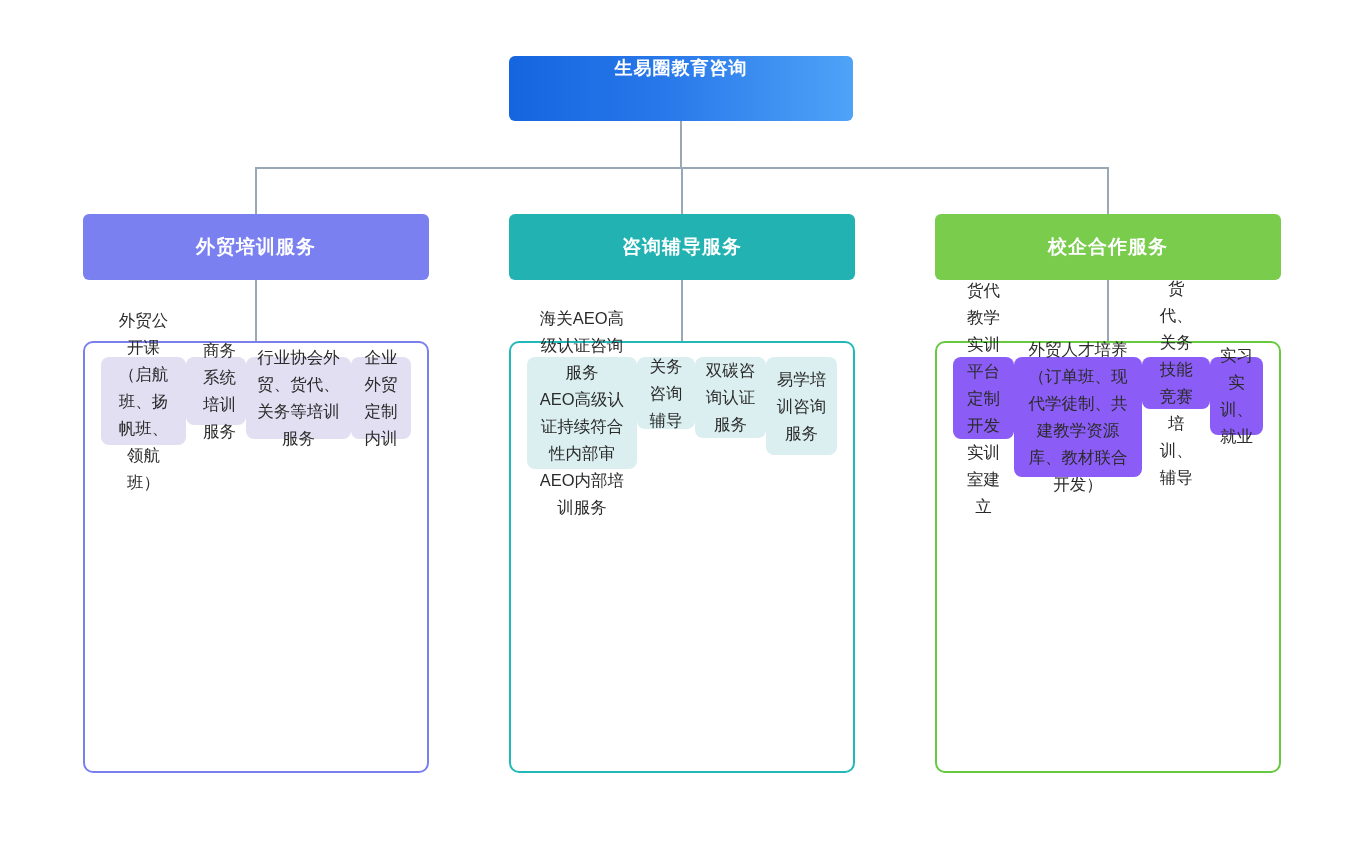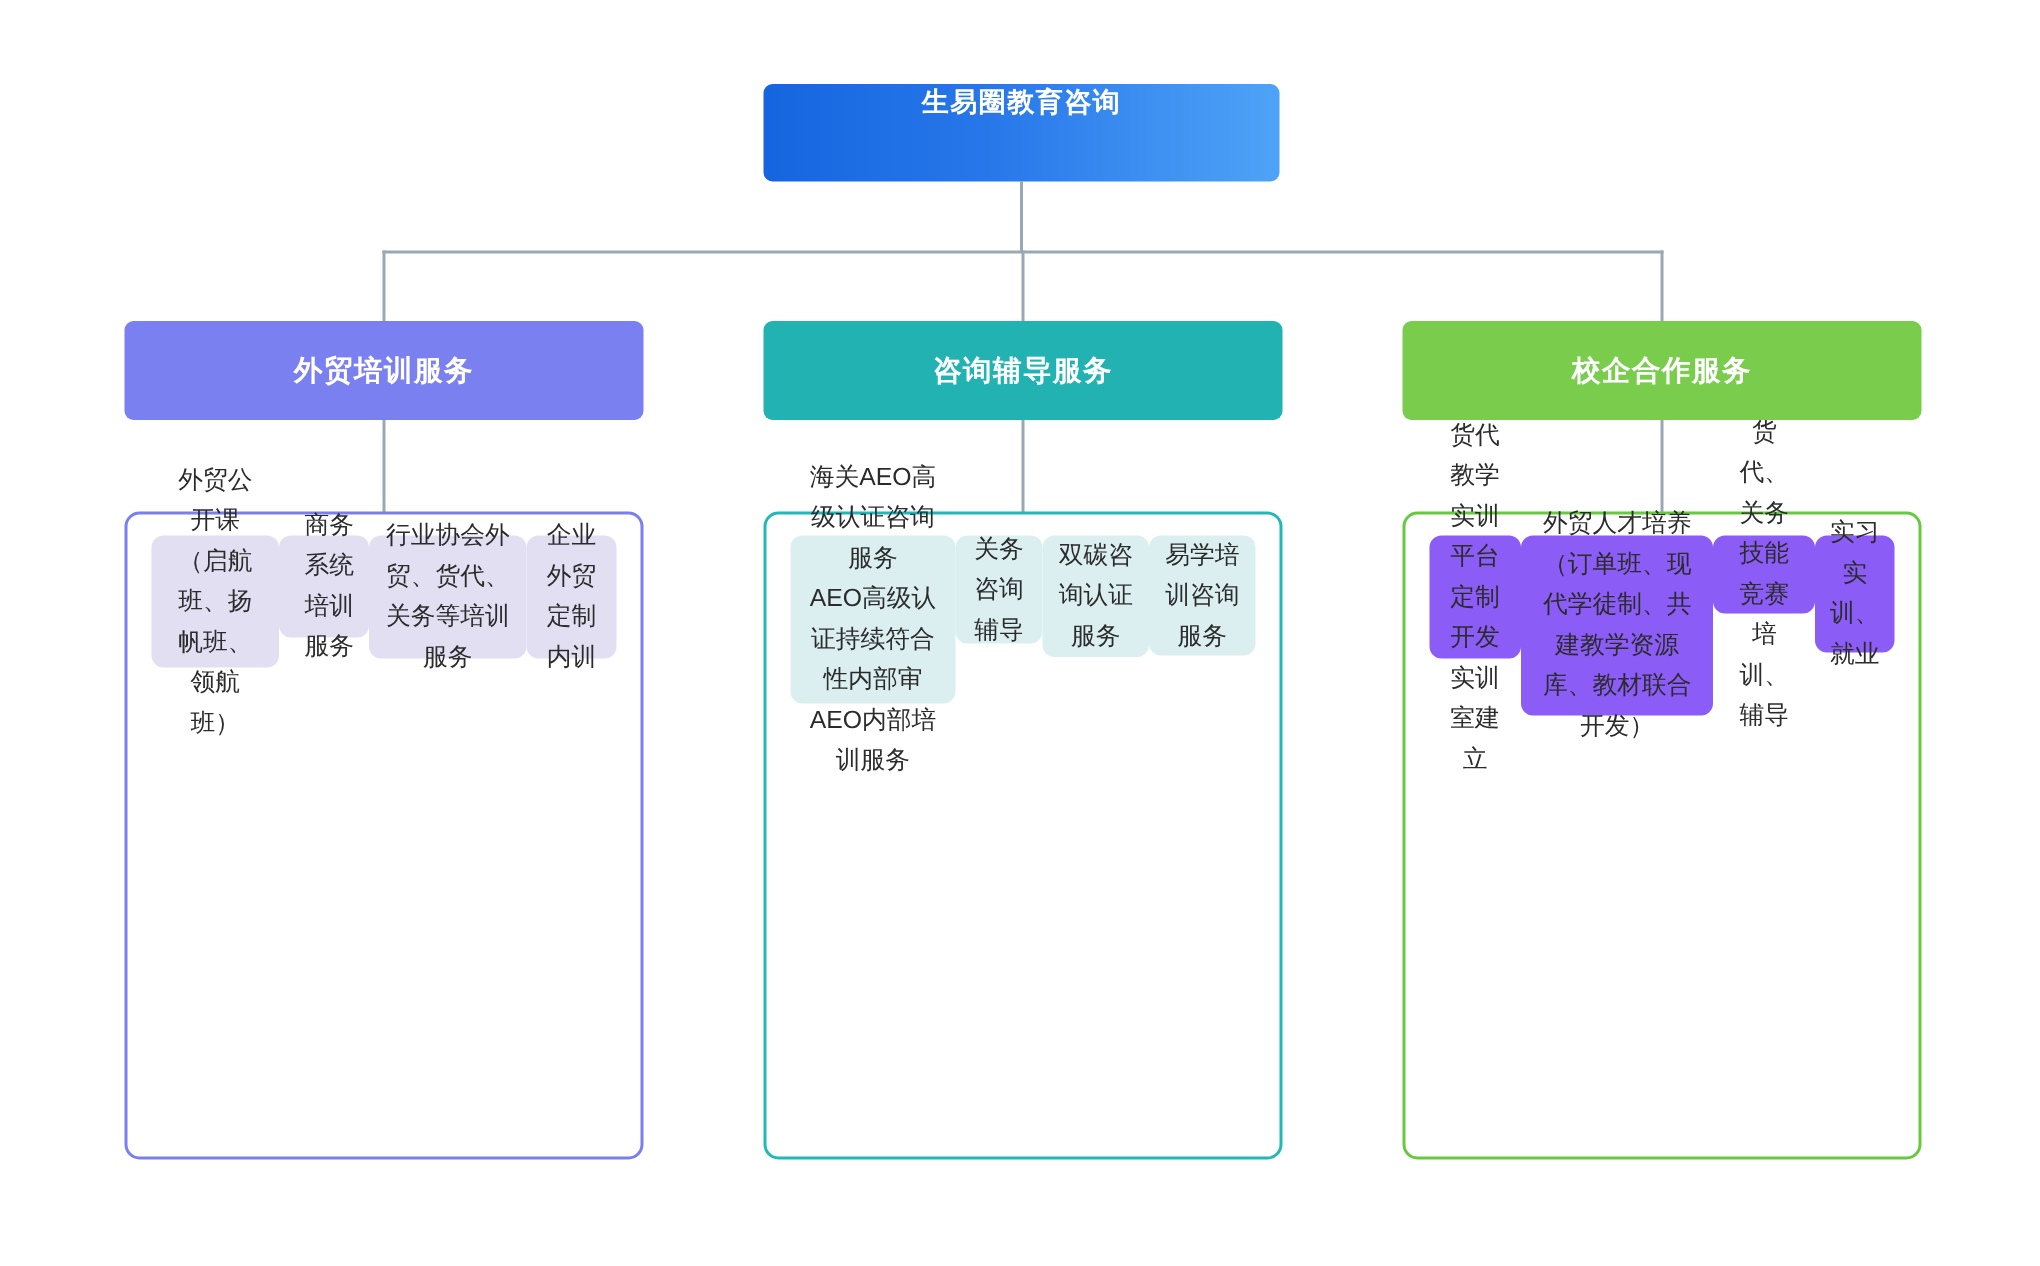--- a/index.html
+++ b/index.html
@@ -119,21 +119,21 @@
 
   
   .col-0 .item-card:nth-child(1) { height: 88px; }
   .col-0 .item-card:nth-child(2) { height: 68px; text-align: right; }
   .col-0 .item-card:nth-child(3) { height: 82px; }
   .col-0 .item-card:nth-child(4) { height: 82px; }
 
   .col-1 .item-card:nth-child(1) { height: 112px; }
   .col-1 .item-card:nth-child(2) { height: 72px; }
   .col-1 .item-card:nth-child(3) { height: 81px; }
-  .col-1 .item-card:nth-child(4) { height: 80px; }
+  .col-1 .item-card:nth-child(4) { height: 98px; }
 
   .col-2 .item-card:nth-child(1) { height: 82px; }
   .col-2 .item-card:nth-child(2) { height: 120px; }
   .col-2 .item-card:nth-child(3) { height: 52px; }
   .col-2 .item-card:nth-child(4) { height: 78px; }
 </style>
 </head>
 <body>
 
 <div id="chart-canvas">

